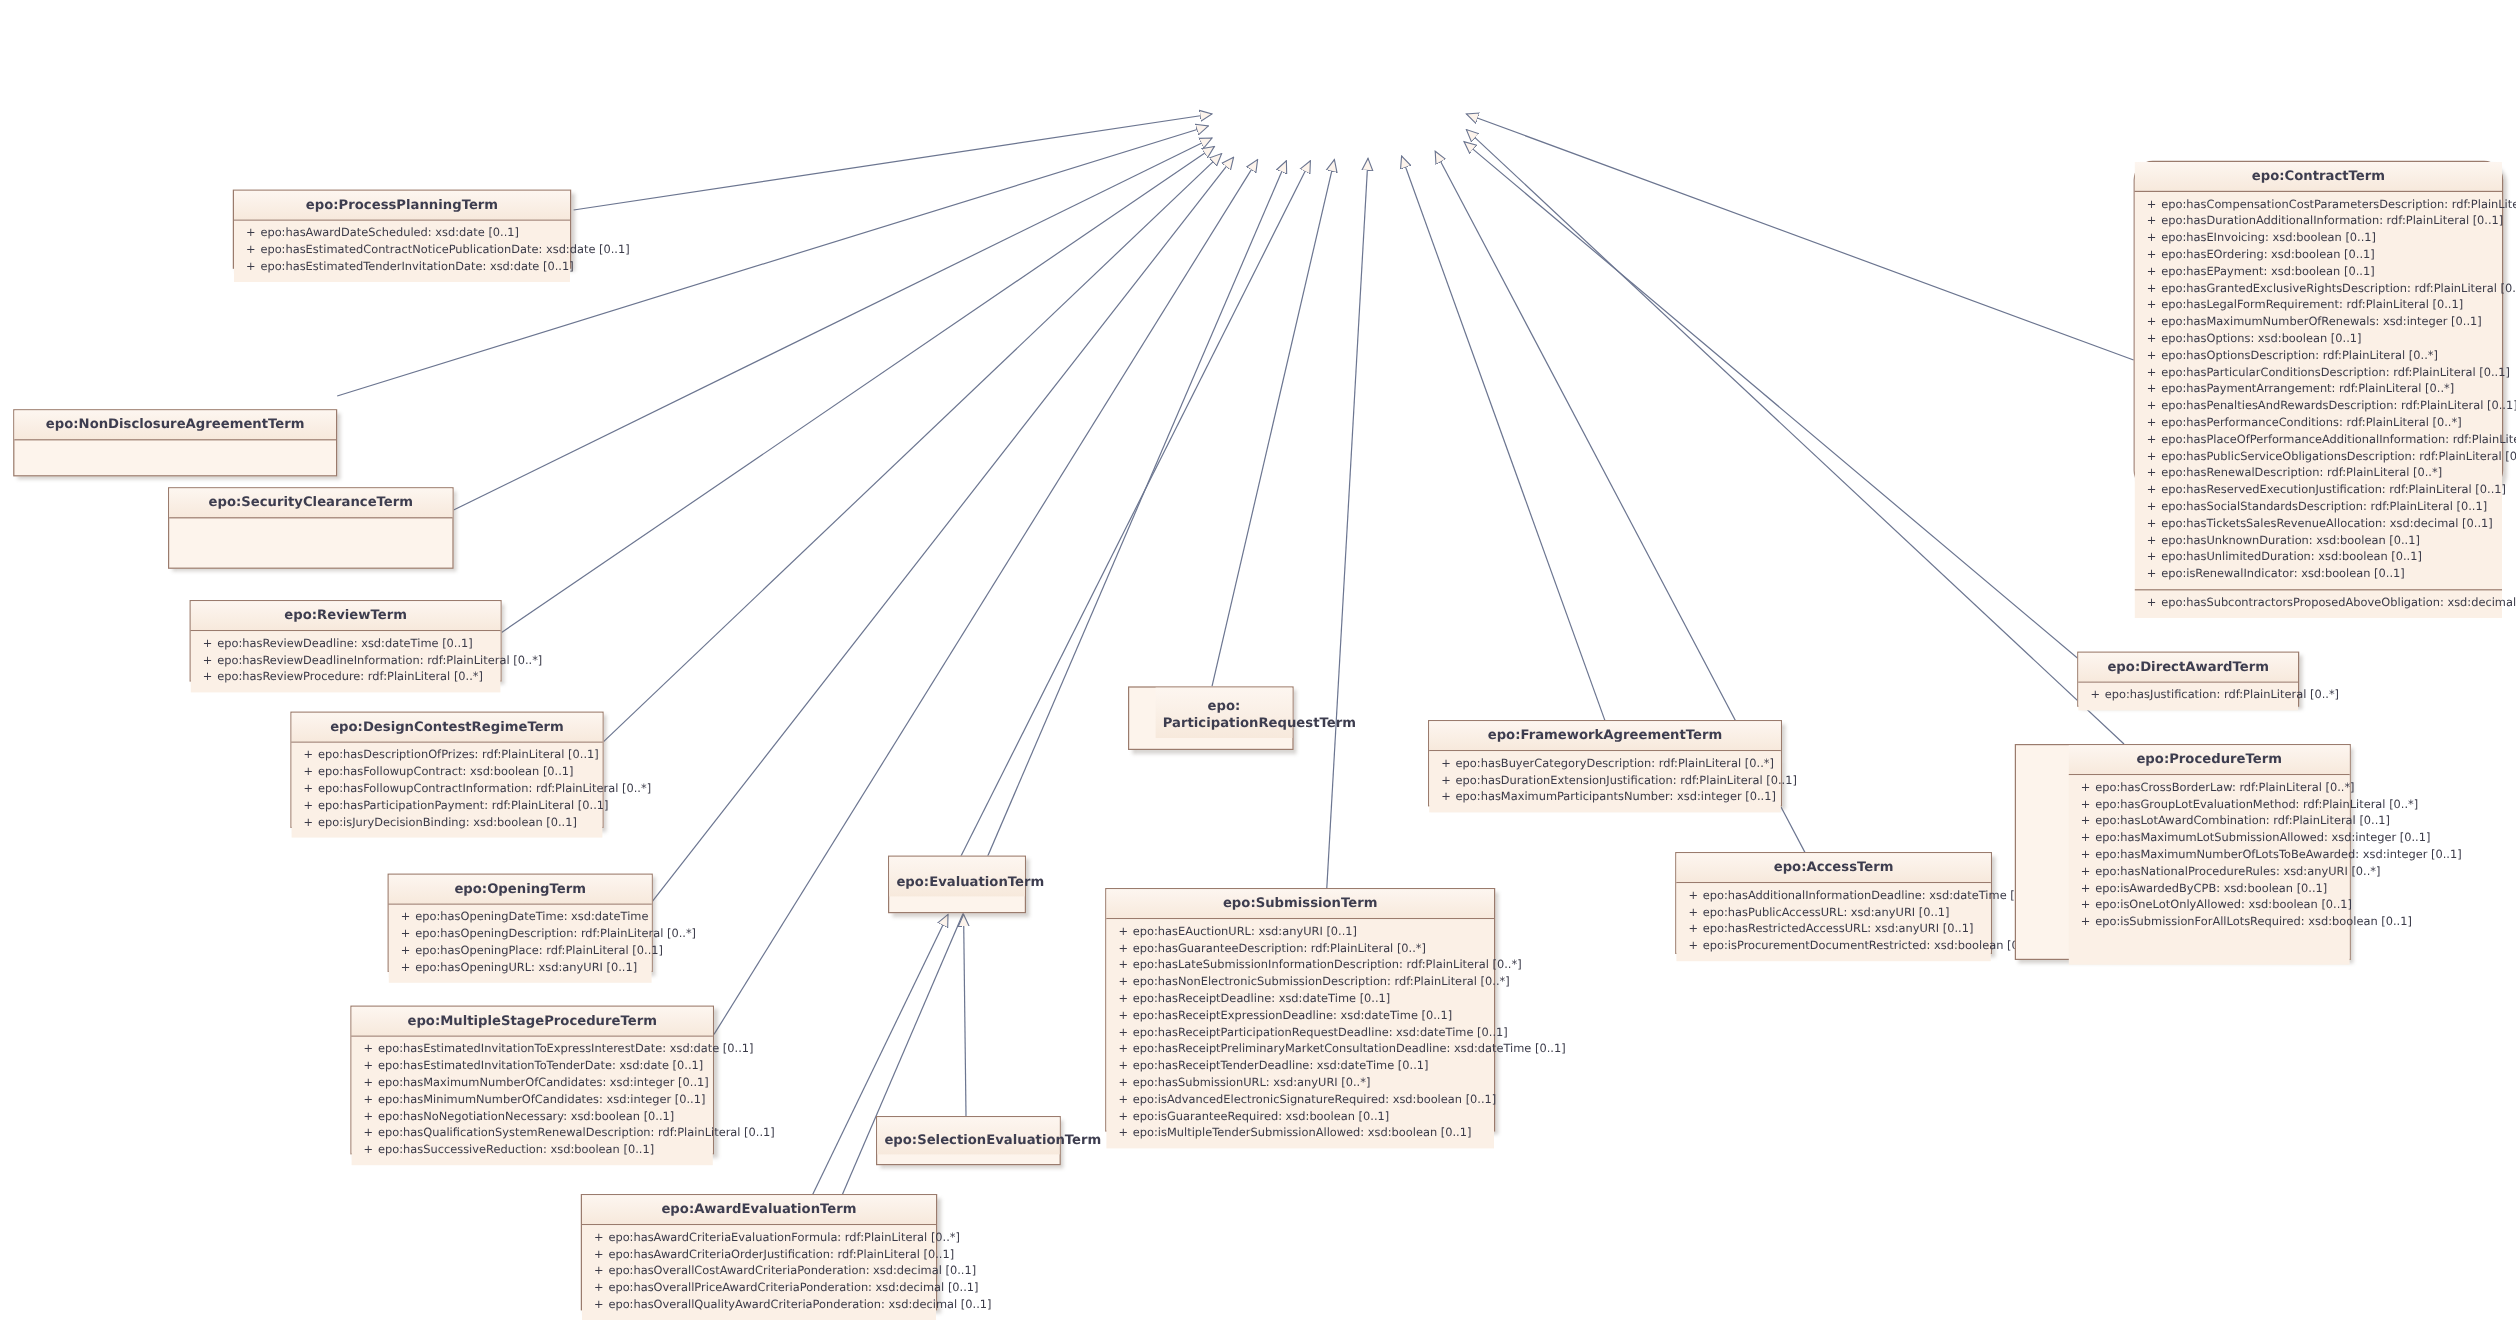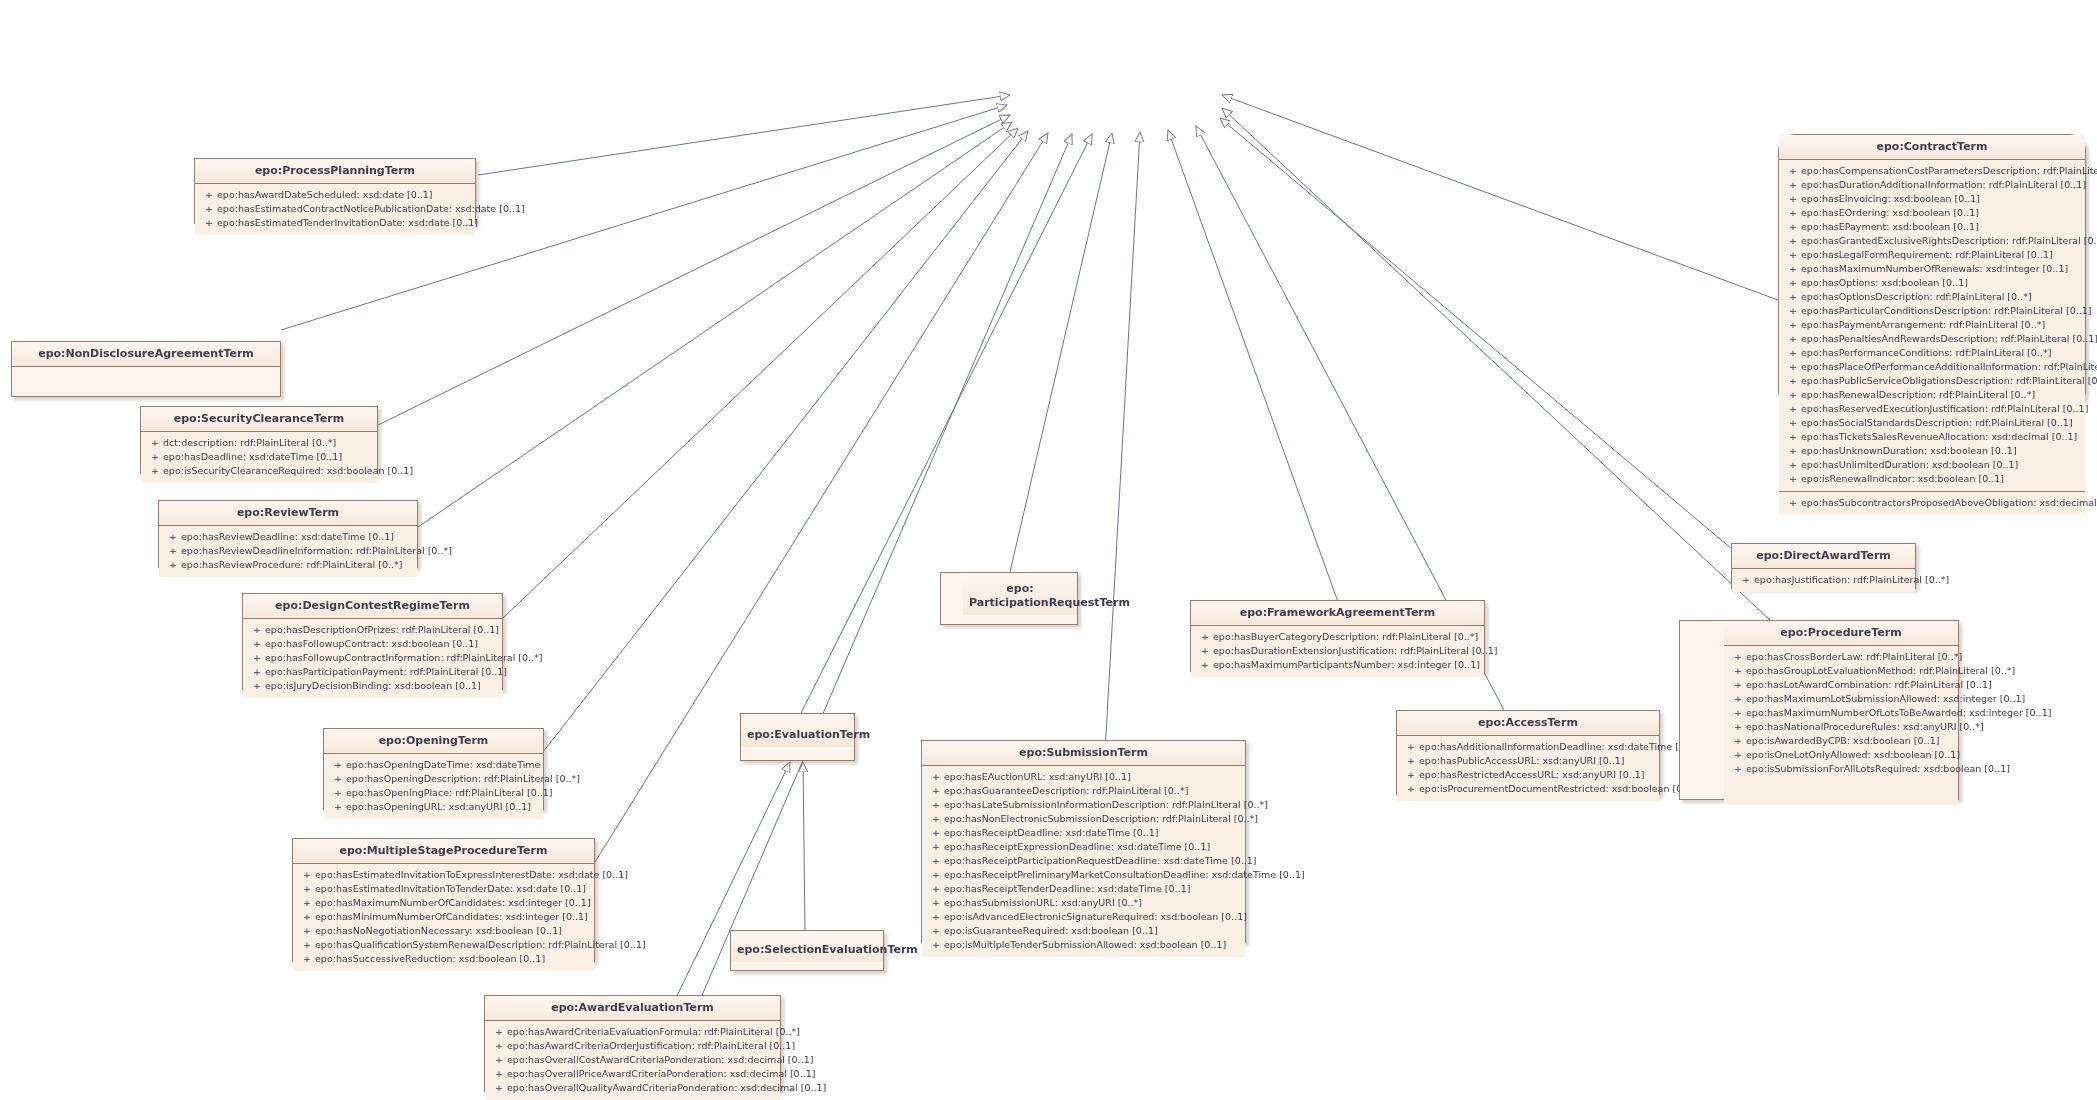--- a/index.html
+++ b/index.html
@@ -123,25 +123,20 @@
       <div class="attr-row"><span class="attr-plus">+</span><span class="attr-text">epo:hasEstimatedTenderInvitationDate: xsd:date [0..1]</span></div>
     </div>
   </div>
 
   <div class="uml-class has-attrs" style="left:11px; top:309px; width:270px; height:56px;margin-top:32px;">
     <div class="uml-header">epo:NonDisclosureAgreementTerm</div>
   </div>
 
   <div class="uml-class has-attrs" style="left:140px; top:406px; width:238px; height:68px;">
     <div class="uml-header">epo:SecurityClearanceTerm</div>
-    <div class="uml-attrs">
-      <div class="attr-row"><span class="attr-plus">+</span><span class="attr-text">dct:description: rdf:PlainLiteral [0..*]</span></div>
-      <div class="attr-row"><span class="attr-plus">+</span><span class="attr-text">epo:hasDeadline: xsd:dateTime [0..1]</span></div>
-      <div class="attr-row"><span class="attr-plus">+</span><span class="attr-text">epo:isSecurityClearanceRequired: xsd:boolean [0..1]</span></div>
-    </div>
   </div>
 
   <div class="uml-class has-attrs" style="left:158px; top:500px; width:260px; height:68px;">
     <div class="uml-header">epo:ReviewTerm</div>
     <div class="uml-attrs">
       <div class="attr-row"><span class="attr-plus">+</span><span class="attr-text">epo:hasReviewDeadline: xsd:dateTime [0..1]</span></div>
       <div class="attr-row"><span class="attr-plus">+</span><span class="attr-text">epo:hasReviewDeadlineInformation: rdf:PlainLiteral [0..*]</span></div>
       <div class="attr-row"><span class="attr-plus">+</span><span class="attr-text">epo:hasReviewProcedure: rdf:PlainLiteral [0..*]</span></div>
     </div>
   </div>

